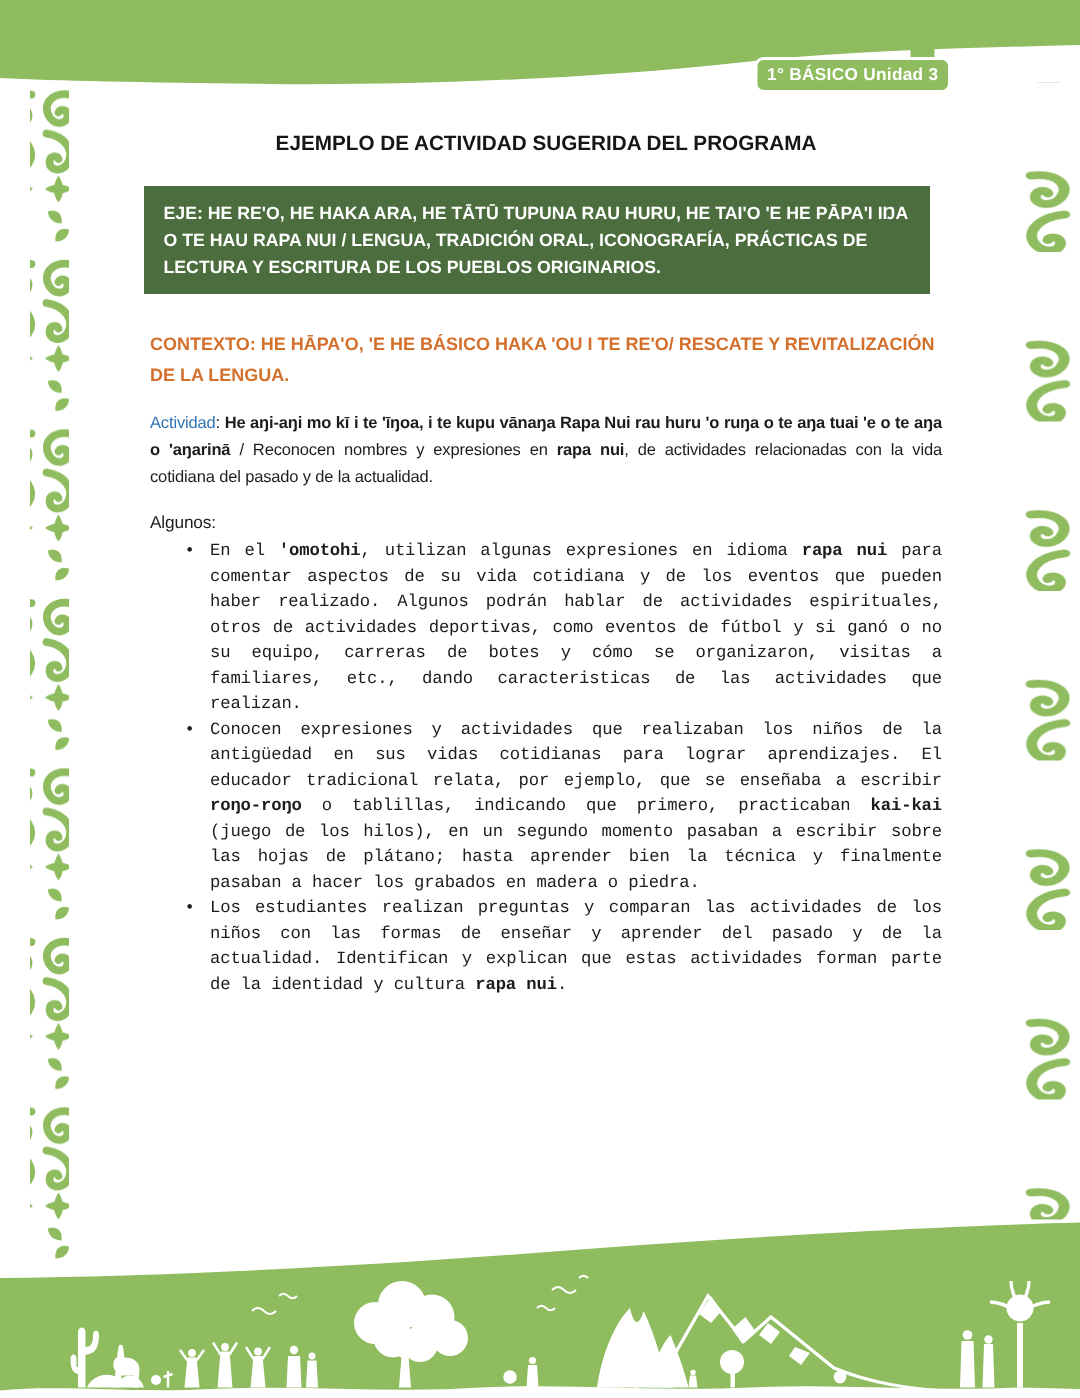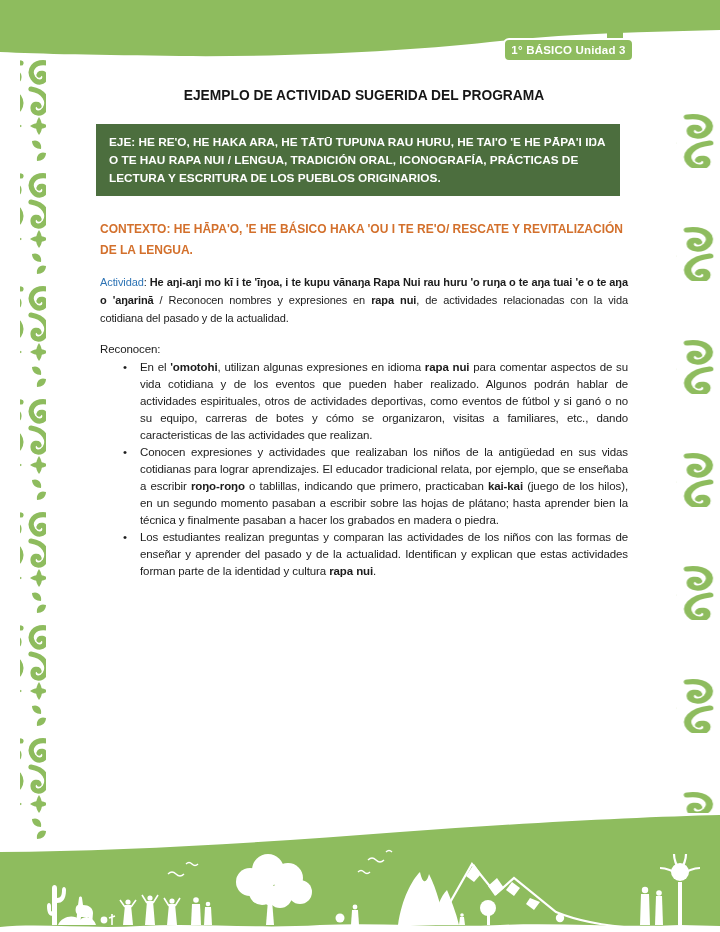--- a/index.html
+++ b/index.html
@@ -44,21 +44,21 @@
     font-weight:bold;font-size:12px;line-height:21px;z-index:2;
   }
   .actividad-paragraph{
     left:100px;top:273px;width:528px;font-size:11px;line-height:18px;
     text-align:justify;letter-spacing:-0.1px;z-index:2;
   }
   .ejemplos-block{
     left:100px;top:341px;width:528px;font-size:11.5px;line-height:17px;
     letter-spacing:-0.1px;z-index:2;
   }
-  .ejemplos-block ul{margin:1px 0 2px 23px;padding:0;list-style:none;}
+  .ejemplos-block ul{margin:1px 0 2px 23px;padding:0;list-style:none;font-family:Liberation Mono, monospace;}
   .ejemplos-block li{position:relative;padding-left:17px;text-align:justify;}
   .ejemplos-block li::before{content:"\2022";position:absolute;left:0;top:0;}
   
   .footer-svg{left:0;bottom:0;width:720px;height:122px;z-index:1;}
   .gfill{fill:var(--green);}
   .wfill{fill:#ffffff;}
   .wstroke{stroke:#ffffff;fill:none;}
 </style>
 </head>
 <body>
@@ -94,21 +94,21 @@
 
   <div class="abs page-title">EJEMPLO DE ACTIVIDAD SUGERIDA DEL PROGRAMA</div>
 
   <div class="abs eje-box">EJE: HE RE'O, HE HAKA ARA, HE TĀTŪ TUPUNA RAU HURU, HE TAI'O 'E HE PĀPA'I IŊA O TE HAU RAPA NUI / LENGUA, TRADICIÓN ORAL, ICONOGRAFÍA, PRÁCTICAS DE LECTURA Y ESCRITURA DE LOS PUEBLOS ORIGINARIOS.</div>
 
   <div class="abs contexto-heading">CONTEXTO: HE HĀPA'O, 'E HE BÁSICO HAKA 'OU I TE RE'O/ RESCATE Y REVITALIZACIÓN DE LA LENGUA.</div>
 
   <div class="abs actividad-paragraph"><span style="color: rgb(46, 116, 181);">Actividad</span><span>: </span><span style="font-weight: bold;">He aŋi-aŋi mo kī i te 'īŋoa, i te kupu vānaŋa Rapa Nui rau huru 'o ruŋa o te aŋa tuai 'e o te aŋa o 'aŋarinā</span><span> / Reconocen nombres y expresiones en </span><span style="font-weight: bold;">rapa nui</span><span>, de actividades relacionadas con la vida cotidiana del pasado y de la actualidad.</span></div>
 
   <div class="abs ejemplos-block">
-    <div>Reconocen:</div>
+    <div>Algunos:</div>
     <ul>
       <li><span>En el </span><span style="font-weight: bold;">'omotohi</span><span>, utilizan algunas expresiones en idioma </span><span style="font-weight: bold;">rapa nui</span><span> para comentar aspectos de su vida cotidiana y de los eventos que pueden haber realizado. Algunos podrán hablar de actividades espirituales, otros de actividades deportivas, como eventos de fútbol y si ganó o no su equipo, carreras de botes y cómo se organizaron, visitas a familiares, etc., dando caracteristicas de las actividades que realizan.</span></li>
       <li><span>Conocen expresiones y actividades que realizaban los niños de la antigüedad en sus vidas cotidianas para lograr aprendizajes. El educador tradicional relata, por ejemplo, que se enseñaba a escribir </span><span style="font-weight: bold;">roŋo-roŋo</span><span> o tablillas, indicando que primero, practicaban </span><span style="font-weight: bold;">kai-kai</span><span> (juego de los hilos), en un segundo momento pasaban a escribir sobre las hojas de plátano; hasta aprender bien la técnica y finalmente pasaban a hacer los grabados en madera o piedra.</span></li>
       <li><span>Los estudiantes realizan preguntas y comparan las actividades de los niños con las formas de enseñar y aprender del pasado y de la actualidad. Identifican y explican que estas actividades forman parte de la identidad y cultura </span><span style="font-weight: bold;">rapa nui</span><span>.</span></li>
     </ul>
   </div>
 
   <svg class="abs footer-svg" width="720" height="122" viewBox="0 0 720 122" aria-hidden="true">
 
     <path class="gfill" d="M0,42 C120,41 260,33 400,22 C520,13 640,7 720,5 L720,122 L0,122 Z"></path>

